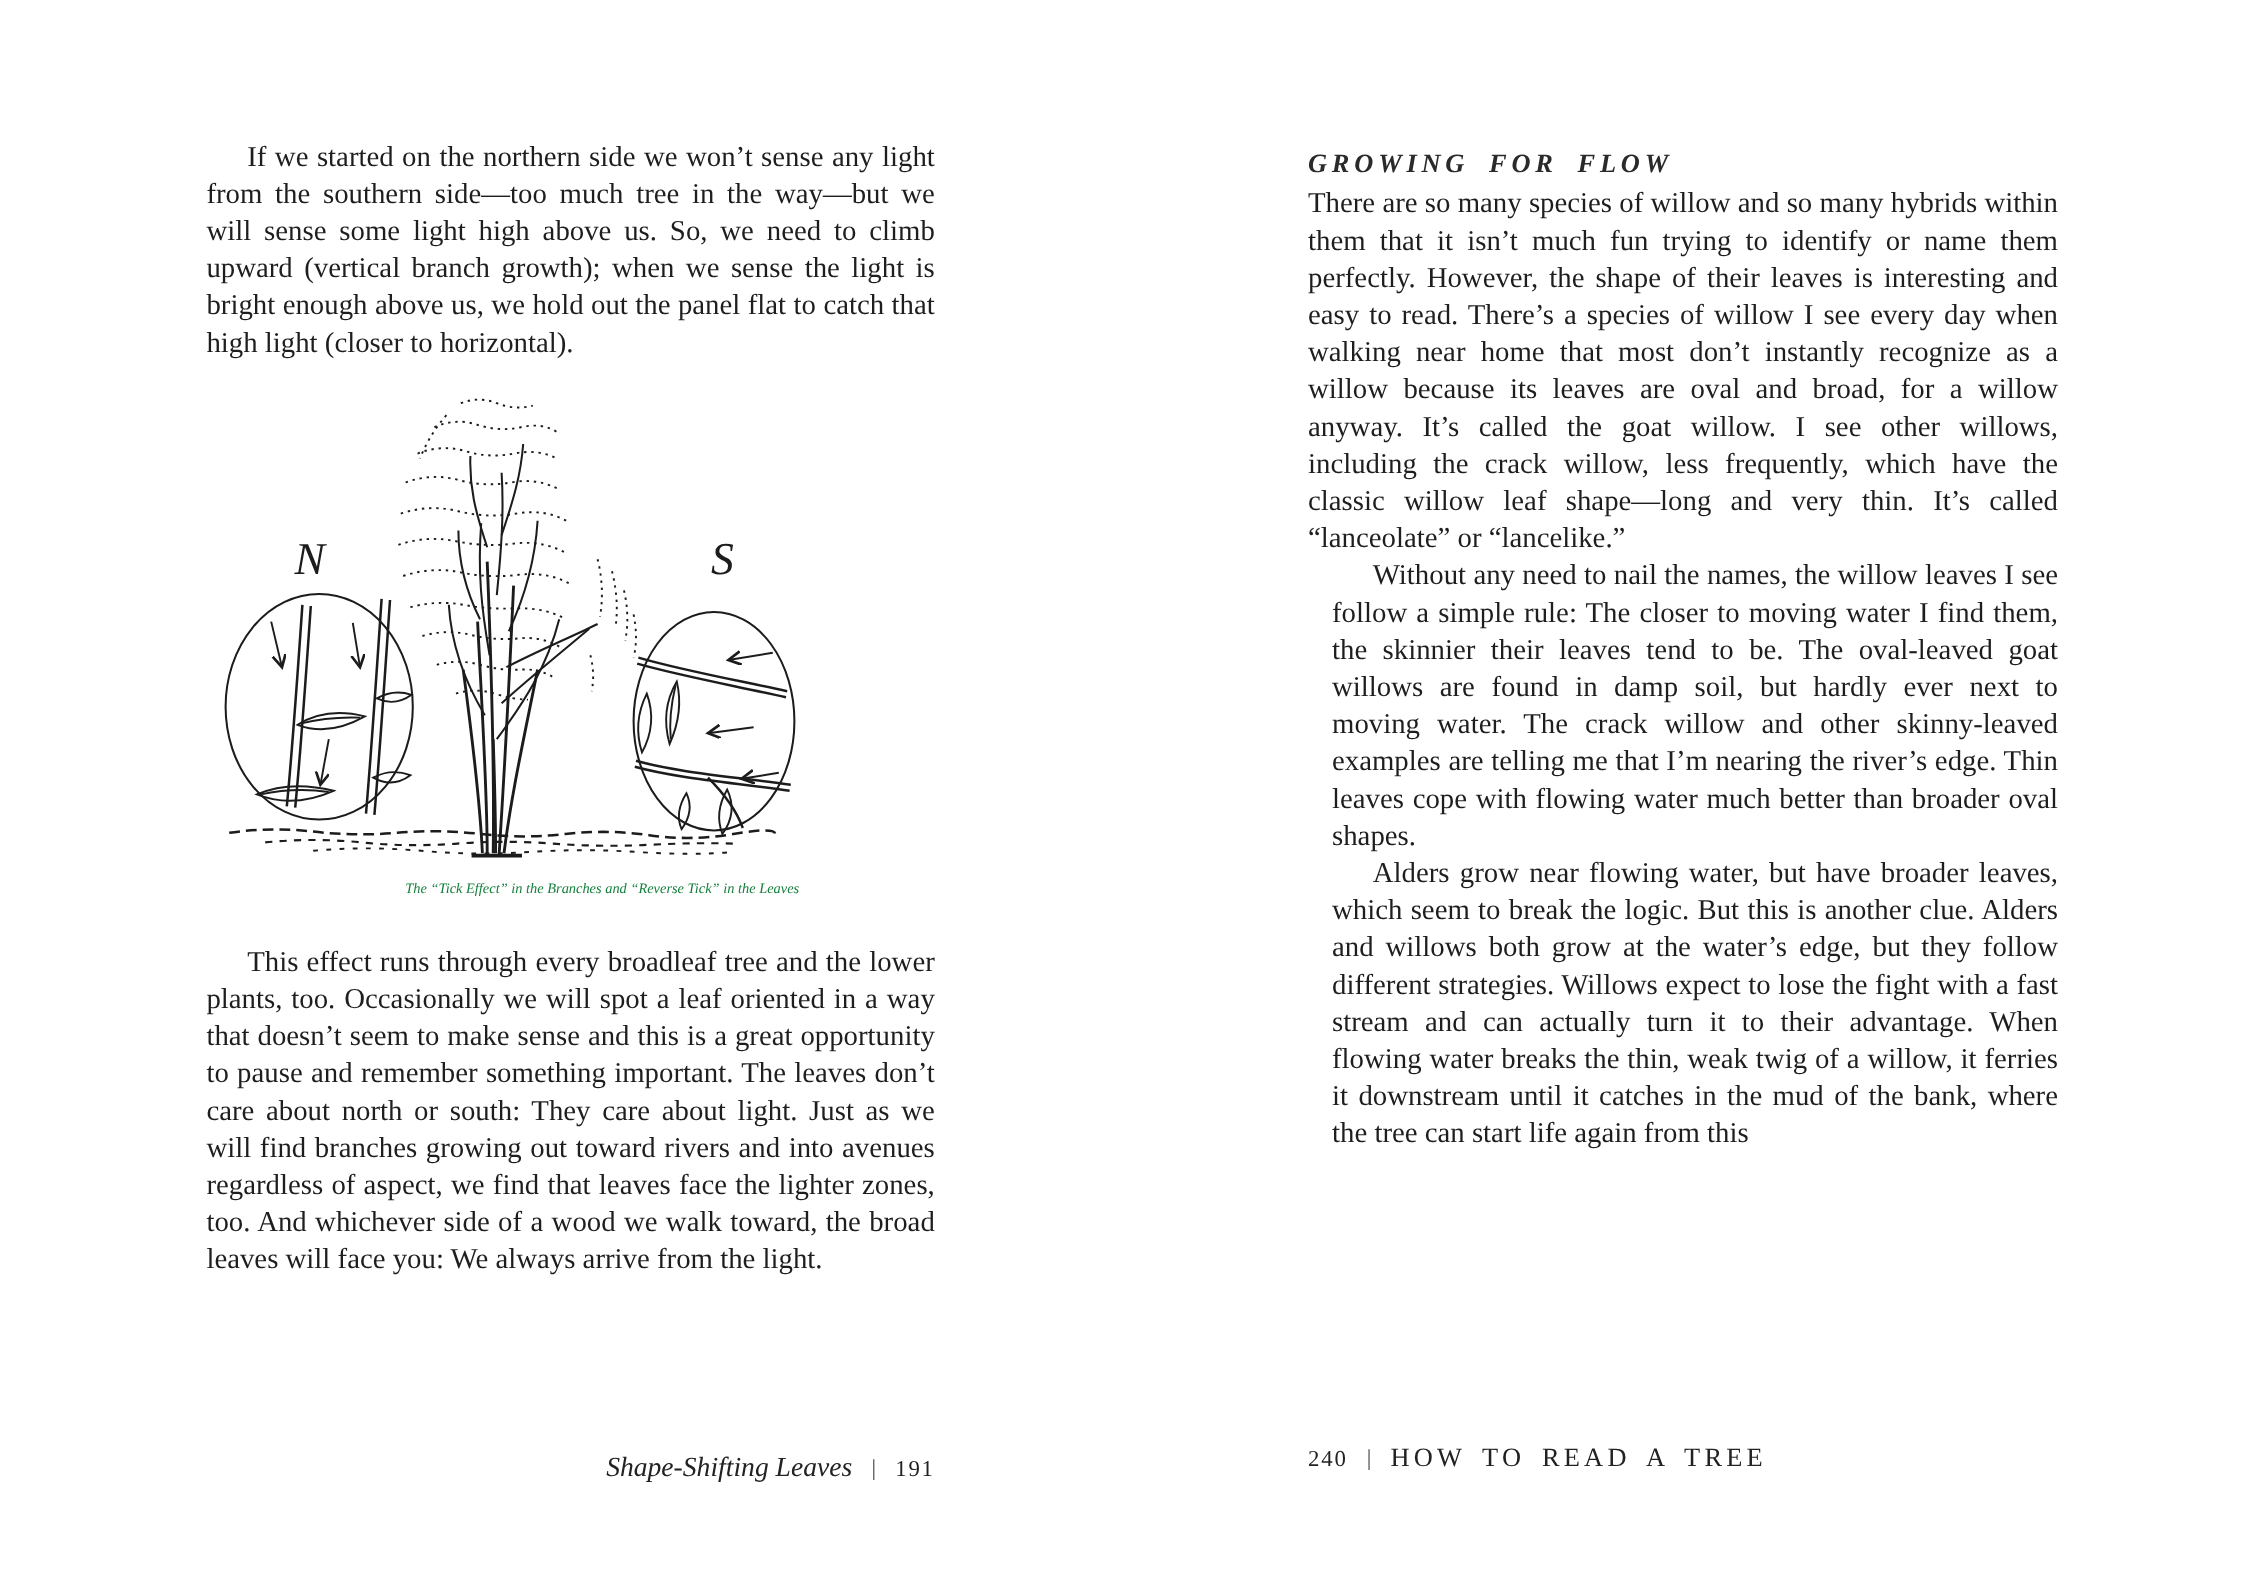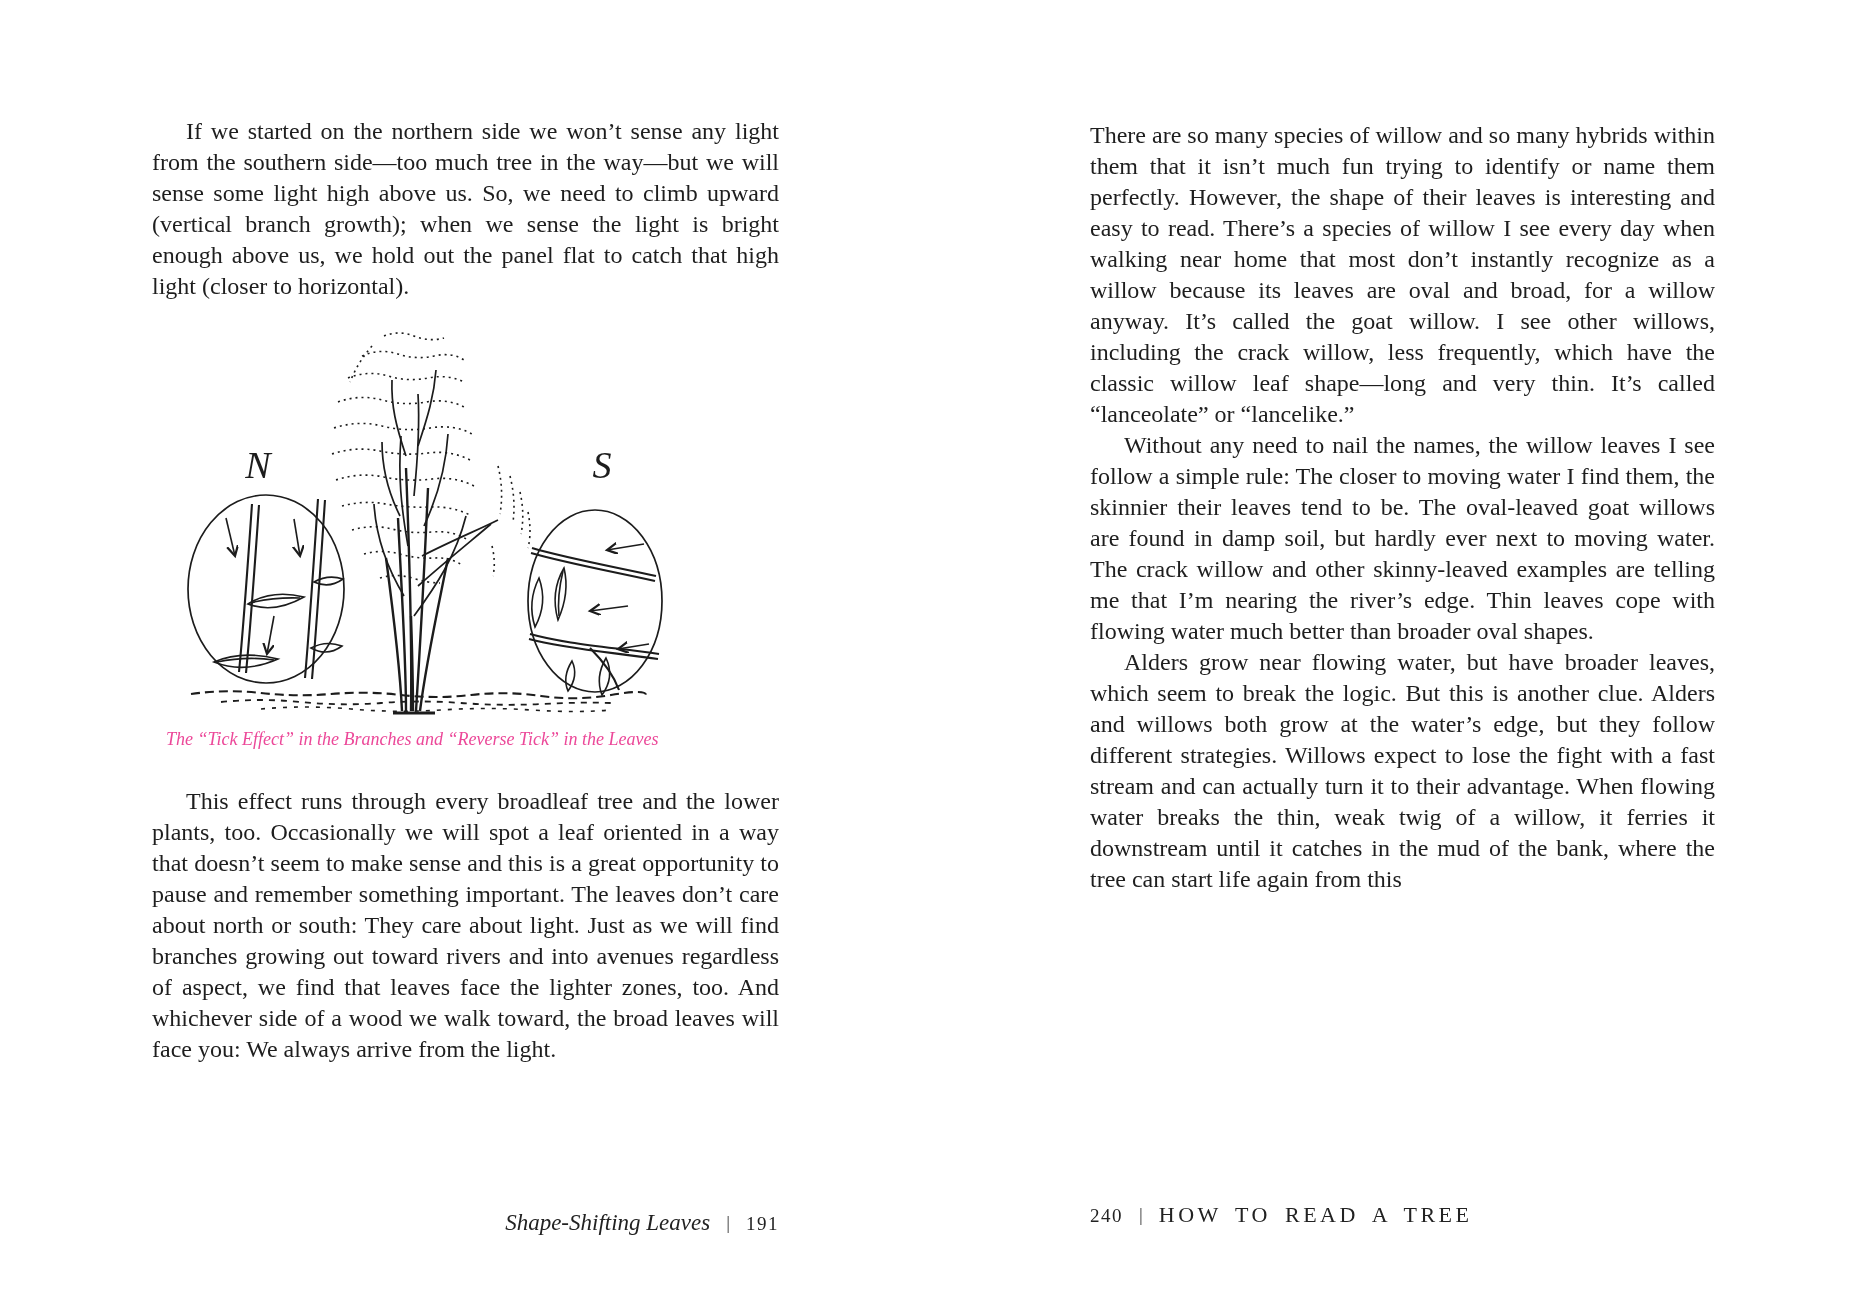--- a/index.html
+++ b/index.html
@@ -30,42 +30,43 @@
     width: 625px;
   }
   p.body-text {
     margin: 0;
     font-size: 24px;
     line-height: 31px;
     text-align: justify;
   }
   p.indented {
     text-indent: 34px;
+    margin-left: 20px;
   }
   .section-heading {
     margin: 0 0 4px 0;
     font-size: 22px;
     line-height: 31px;
     font-style: italic;
     letter-spacing: 4px;
     word-spacing: 7px;
     color: #2a2a2a;
   }
   .figure-block {
     margin: 14px 0 0 14px;
     width: 500px;
   }
   .figure-caption {
     margin: 4px 0 34px 0;
     width: 500px;
-    text-align: left;
-    font-style: italic;
-    font-size: 18px;
+    text-align: right;
+    font-style: italic;
+    font-size: 12px;
     line-height: 26px;
-    color: #ec4899;
+    color: #15803d;
   }
   .left-footer {
     position: absolute;
     left: 152px;
     top: 1198px;
     width: 627px;
     text-align: right;
     white-space: nowrap;
     margin-top: 12px;
   }
@@ -234,20 +235,21 @@
 
     <p class="body-text indented">This effect runs through every broadleaf tree and the lower plants, too. Occasionally we will spot a leaf oriented in a way that doesn’t seem to make sense and this is a great opportunity to pause and remember something important. The leaves don’t care about north or south: They care about light. Just as we will find branches growing out toward rivers and into avenues regardless of aspect, we find that leaves face the lighter zones, too. And whichever side of a wood we walk toward, the broad leaves will face you: We always arrive from the light.</p>
   </div>
 
   <div class="left-footer">
     <span class="footer-chapter">Shape-Shifting Leaves</span><span class="footer-sep">|</span><span class="footer-page">191</span>
   </div>
 
   <div class="column right-column">
 
+    <h2 class="section-heading">GROWING FOR FLOW</h2>
 
     <p class="body-text">There are so many species of willow and so many hybrids within them that it isn’t much fun trying to identify or name them perfectly. However, the shape of their leaves is interesting and easy to read. There’s a species of willow I see every day when walking near home that most don’t instantly recognize as a willow because its leaves are oval and broad, for a willow anyway. It’s called the goat willow. I see other willows, including the crack willow, less frequently, which have the classic willow leaf shape—long and very thin. It’s called “lanceolate” or “lancelike.”</p>
 
     <p class="body-text indented">Without any need to nail the names, the willow leaves I see follow a simple rule: The closer to moving water I find them, the skinnier their leaves tend to be. The oval-leaved goat willows are found in damp soil, but hardly ever next to moving water. The crack willow and other skinny-leaved examples are telling me that I’m nearing the river’s edge. Thin leaves cope with flowing water much better than broader oval shapes.</p>
 
     <p class="body-text indented">Alders grow near flowing water, but have broader leaves, which seem to break the logic. But this is another clue. Alders and willows both grow at the water’s edge, but they follow different strategies. Willows expect to lose the fight with a fast stream and can actually turn it to their advantage. When flowing water breaks the thin, weak twig of a willow, it ferries it downstream until it catches in the mud of the bank, where the tree can start life again from this</p>
   </div>
 
   <div class="right-footer">
     <span class="footer-page">240</span><span class="footer-sep">|</span><span class="footer-book">HOW TO READ A TREE</span>

